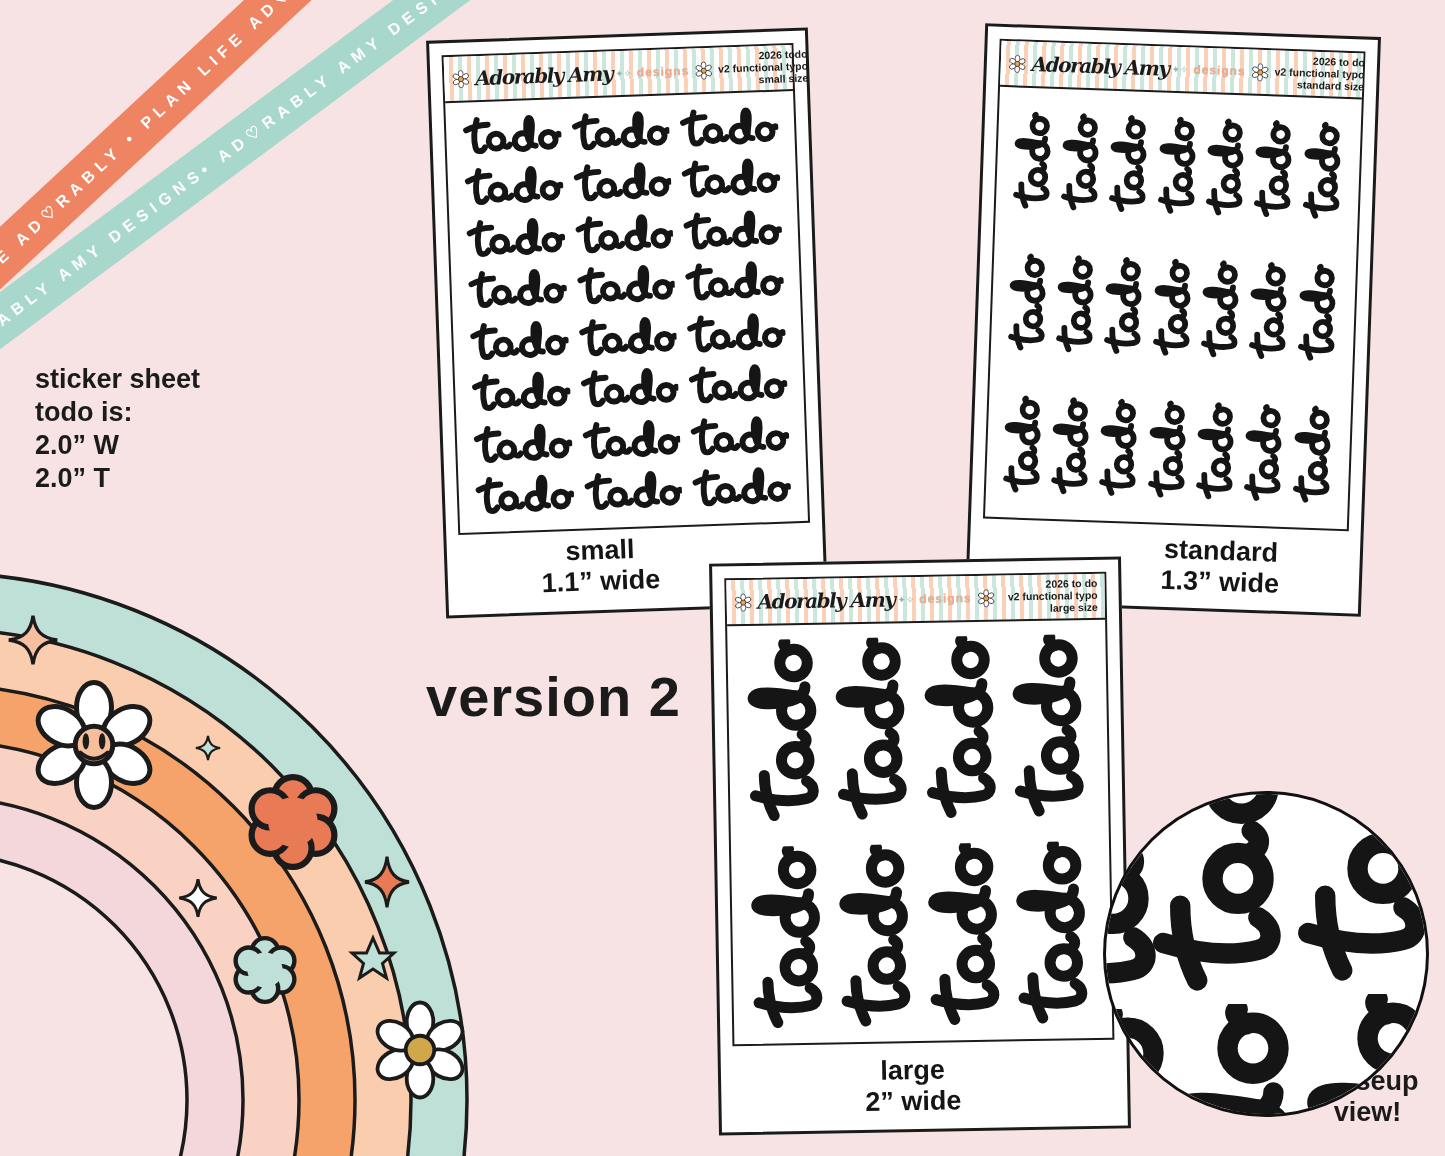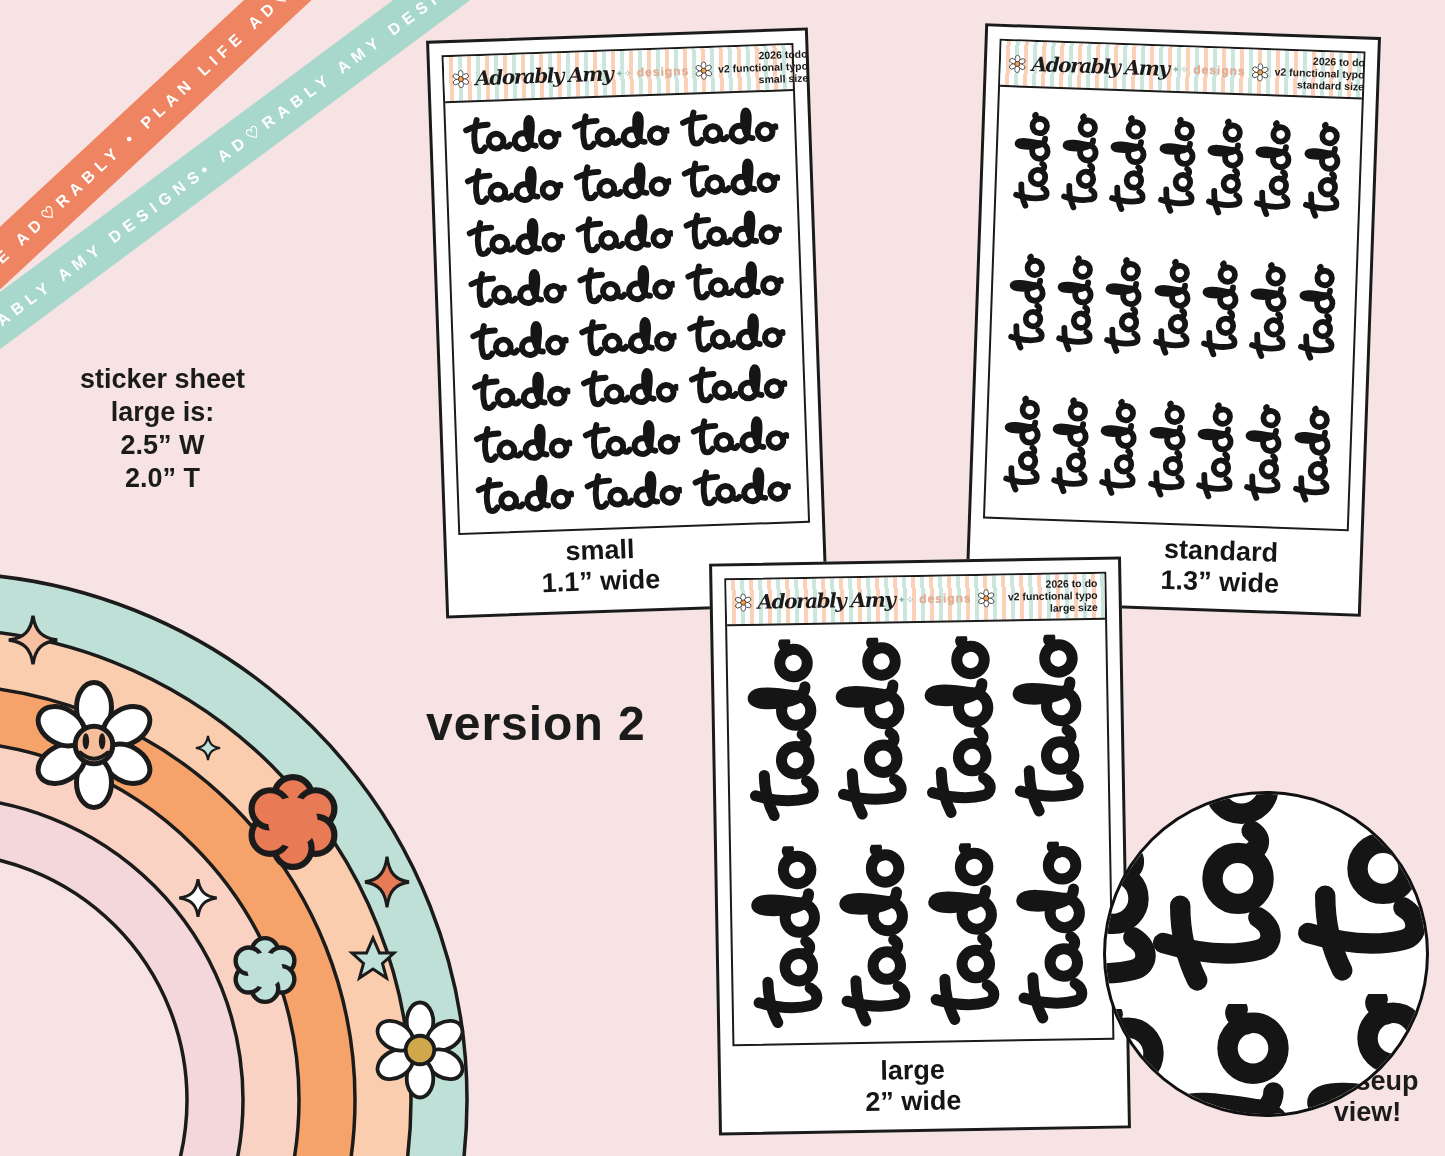--- a/index.html
+++ b/index.html
@@ -14,25 +14,25 @@
     position: absolute; height: 46px; display: flex; align-items: center;
     justify-content: center; white-space: nowrap; overflow: hidden;
     font-size: 16px; font-weight: 700; letter-spacing: 6px; color: #fff;
   }
   .ribbon-coral { width: 580px; left: -151px; top: 106px; transform: rotate(-42.9deg); }
   .ribbon-teal  { width: 660px; left: -115px; top: 138px; transform: rotate(-36.6deg); }
 
   
   .size-note {
     position: absolute; left: 35px; top: 363px; width: 255px;
-    text-align: center; font-size: 27px; font-weight: 800; line-height: 1.22;
+    font-size: 27px; font-weight: 800; line-height: 1.22;
   }
   .version-label {
-    position: absolute; left: 426px; top: 696px;
-    font-size: 48px; font-weight: 800; letter-spacing: 1px;
+    position: absolute; left: 426px; top: 664px;
+    font-size: 56px; font-weight: 800; letter-spacing: 1px;
   }
   .closeup-label {
     position: absolute; left: 1290px; top: 1066px; width: 155px;
     text-align: center; font-size: 27px; font-weight: 800; line-height: 1.15;
   }
 
   
   .card {
     position: absolute; background: #fff; border: 3px solid #1b1b1b;
   }
@@ -176,22 +176,22 @@
 
   <div class="ribbon ribbon-coral" style="background: rgb(239, 132, 99);">
     <span>PLAN LIFE AD♡RABLY • PLAN LIFE AD♡RABLY •</span>
   </div>
   <div class="ribbon ribbon-teal" style="background: rgb(168, 216, 204);">
     <span>AD♡RABLY AMY DESIGNS• AD♡RABLY AMY DESIGNS•</span>
   </div>
 
   <div class="size-note">
     <div>sticker sheet</div>
-    <div>large is:</div>
-    <div>2.5” W</div>
+    <div>todo is:</div>
+    <div>2.0” W</div>
     <div>2.0” T</div>
   </div>
 
   <div class="version-label">version 2</div>
 
   <div class="card card-small">
     <div class="sheet">
       <div class="sheet-header">
         <svg class="mini-daisy" viewBox="-55 -55 110 110">
             <use href="#daisy"></use>

